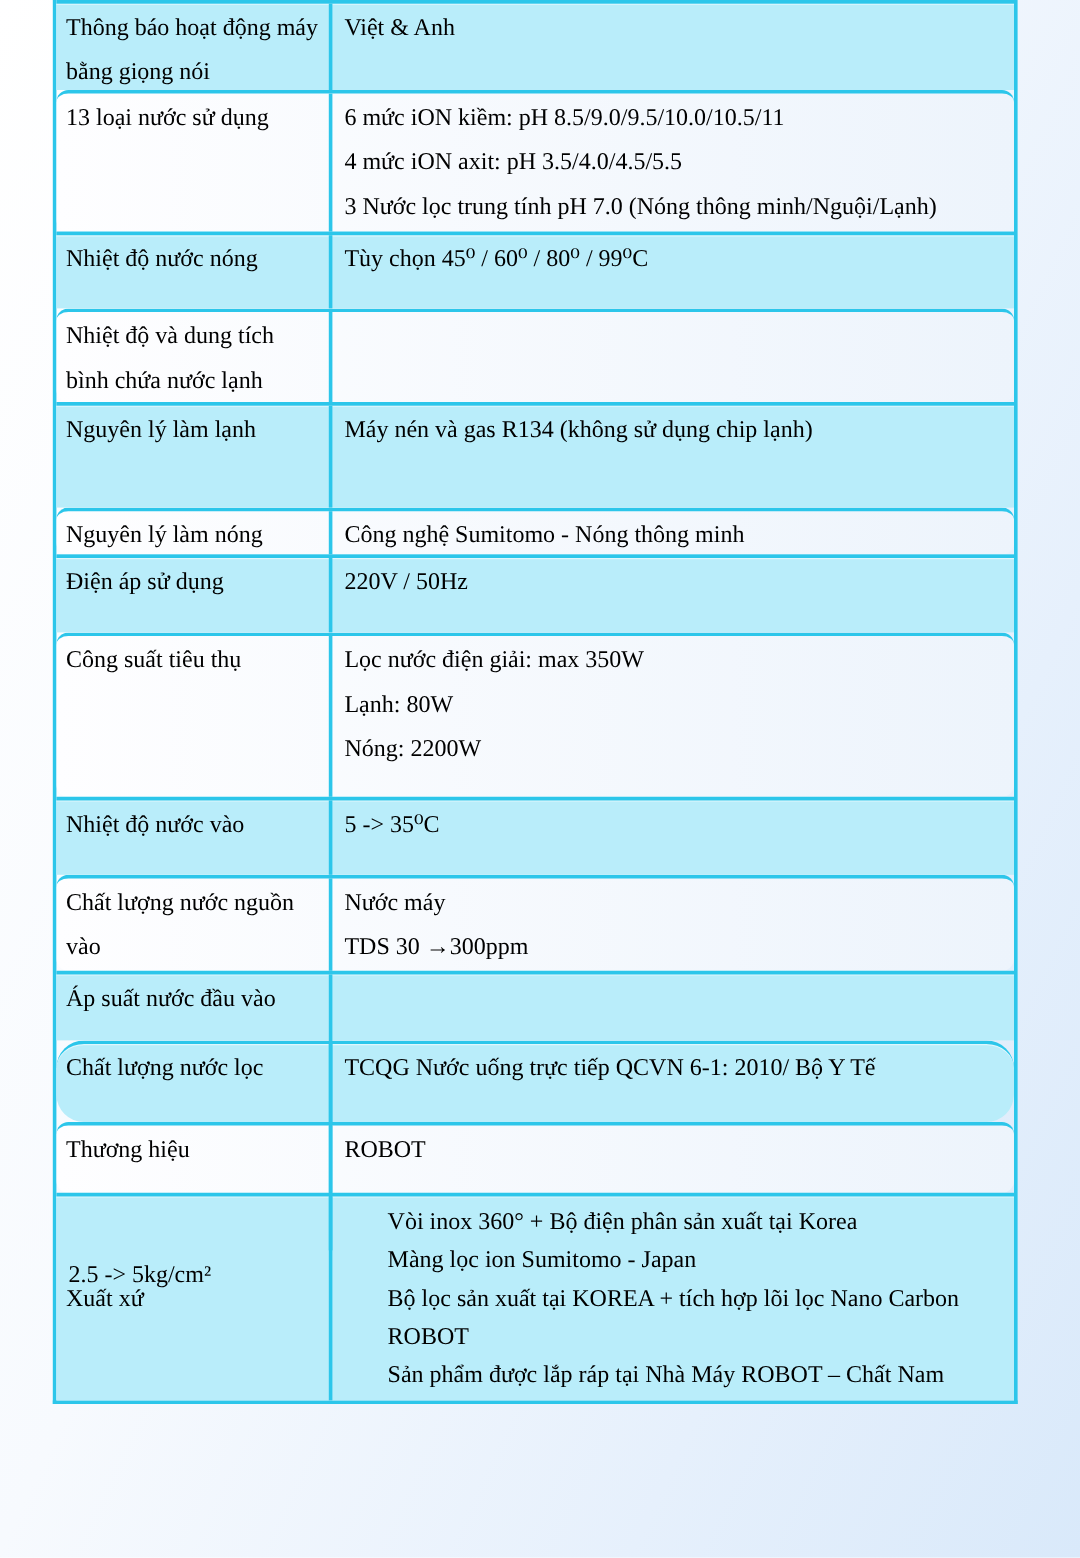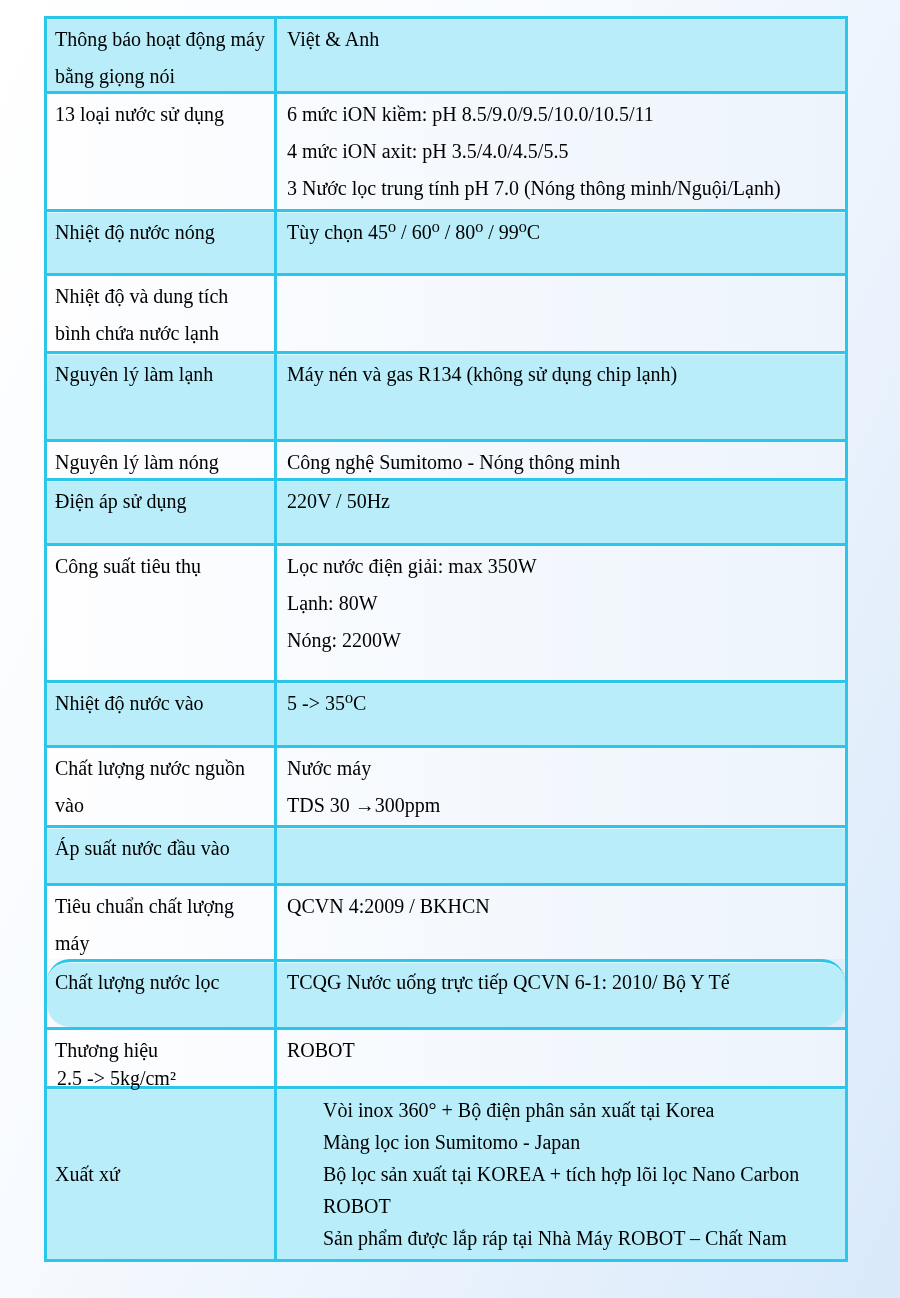--- a/index.html
+++ b/index.html
@@ -4,32 +4,32 @@
 <style>
   html,body{margin:0;padding:0;}
   body{
     width:900px;height:1298px;
     background:linear-gradient(115deg,#ffffff 0%,#f7fafe 40%,#e6f0fc 75%,#d9e9fa 100%);
     font-family:"Liberation Serif","DejaVu Serif",serif;
     font-size:20px;color:#000;
     position:relative;overflow:hidden;
   }
   .spec-table{
-    position:absolute;left:44px;top:16px;width:804px;
+    position:absolute;left:44px;top:0;width:804px;
     border:3px solid var(--border,#2cc6ea);
     border-top:none;
     box-sizing:border-box;
   }
   .row{
     display:flex;
     border-top:3px solid var(--border,#2cc6ea);
     box-sizing:border-box;
   }
   .row.cyan{background:var(--row_cyan,#b9edfa);box-shadow:inset 0 1px 0 rgba(255,255,255,.55);}
-  .row.white{background:linear-gradient(90deg,var(--row_white_from,#fefeff),var(--row_white_to,#edf4fc));}
+  .row.white{background:linear-gradient(90deg,var(--row_white_from,#fefeff),var(--row_white_to,#edf4fc));border-radius:10px;}
   .label-cell{
     width:230px;flex:0 0 230px;
     border-right:3px solid var(--border,#2cc6ea);
     padding:2px 6px 0 8px;
     box-sizing:border-box;
   }
   .value-cell{
     flex:1;
     padding:2px 8px 0 10px;
     box-sizing:border-box;
@@ -122,26 +122,20 @@
     </div>
   </div>
 
   <div class="row cyan r11">
     <div class="label-cell">Áp suất nước đầu vào</div>
     <div class="value-cell">
       <div class="line">2.5 -&gt; 5kg/cm²</div>
     </div>
   </div>
 
-  <div class="row white r12">
-    <div class="label-cell">Tiêu chuẩn chất lượng máy</div>
-    <div class="value-cell">
-      <div class="line">QCVN 4:2009 / BKHCN</div>
-    </div>
-  </div>
 
   <div class="row cyan r13">
     <div class="label-cell">Chất lượng nước lọc</div>
     <div class="value-cell">
       <div class="line">TCQG Nước uống trực tiếp QCVN 6-1: 2010/ Bộ Y Tế</div>
     </div>
   </div>
 
   <div class="row white r14">
     <div class="label-cell">Thương hiệu</div>

